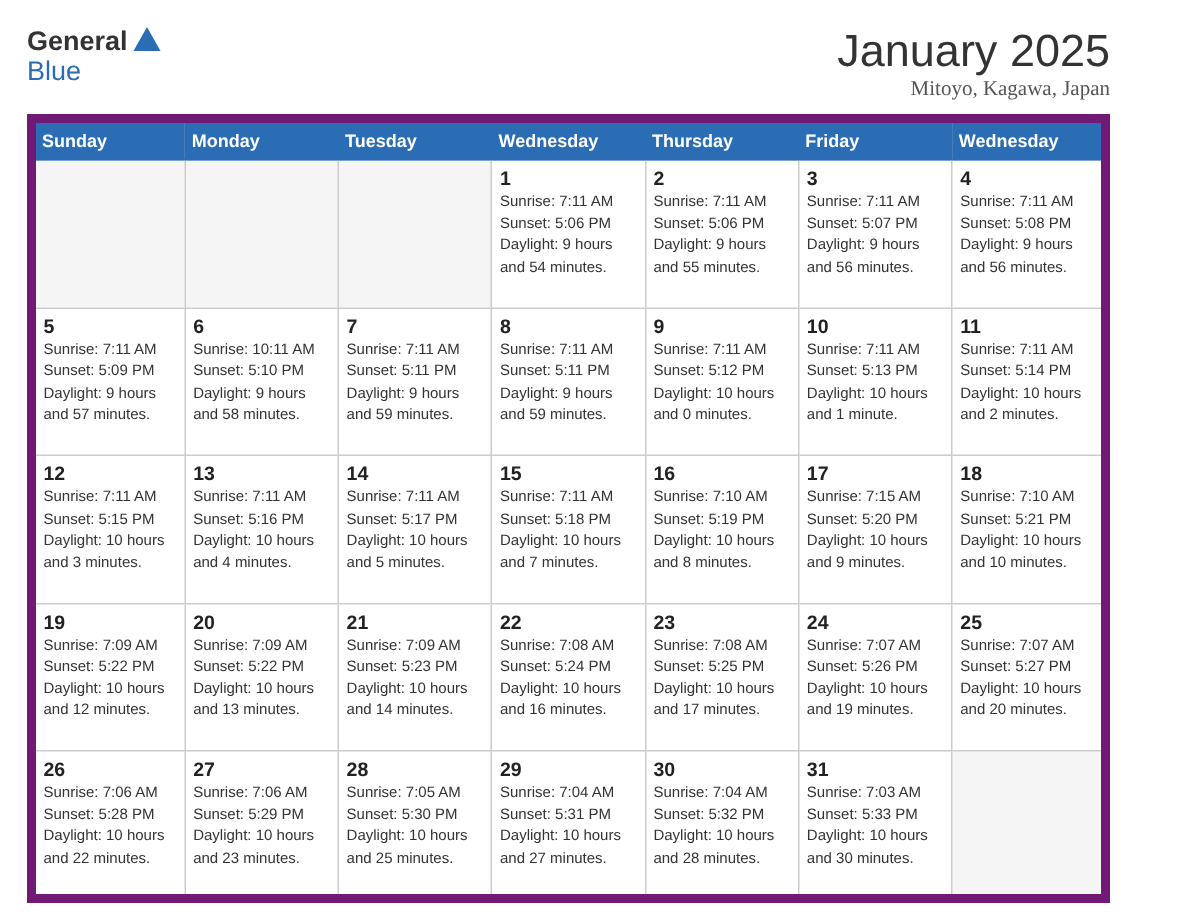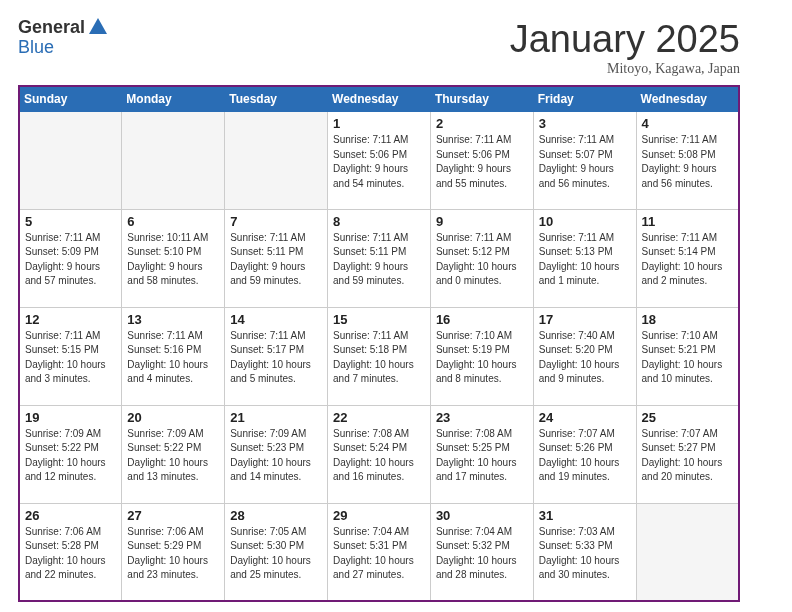--- a/index.html
+++ b/index.html
@@ -39,32 +39,32 @@
     }
     .logo-blue {
       font-size: 18px;
       font-weight: normal;
       color: #2a6db5;
     }
     .title-block {
       text-align: right;
     }
     .month-year {
-      font-size: 38px;
+      font-size: 30px;
       color: #333;
       font-weight: normal;
     }
     .location {
       font-size: 14px;
       color: #555;
       font-family: Liberation Serif, serif;
     }
     .calendar {
       flex: 1;
-      border: 2px solid #701a75;
+      border: 6px solid #701a75;
       border-collapse: collapse;
       width: 100%;
       table-layout: fixed;
     }
     .calendar th {
       background-color: #2a6db5;
       color: #fff;
       font-size: 12px;
       padding: 5px 4px;
       text-align: left;
@@ -248,21 +248,21 @@
           </td>
           <td>
             <div class="day-number">16</div>
             <div class="day-info">Sunrise: 7:10 AM
 Sunset: 5:19 PM
 Daylight: 10 hours
 and 8 minutes.</div>
           </td>
           <td>
             <div class="day-number">17</div>
-            <div class="day-info">Sunrise: 7:40 AM
+            <div class="day-info">Sunrise: 7:15 AM
 Sunset: 5:20 PM
 Daylight: 10 hours
 and 9 minutes.</div>
           </td>
           <td>
             <div class="day-number">18</div>
             <div class="day-info">Sunrise: 7:10 AM
 Sunset: 5:21 PM
 Daylight: 10 hours
 and 10 minutes.</div>

